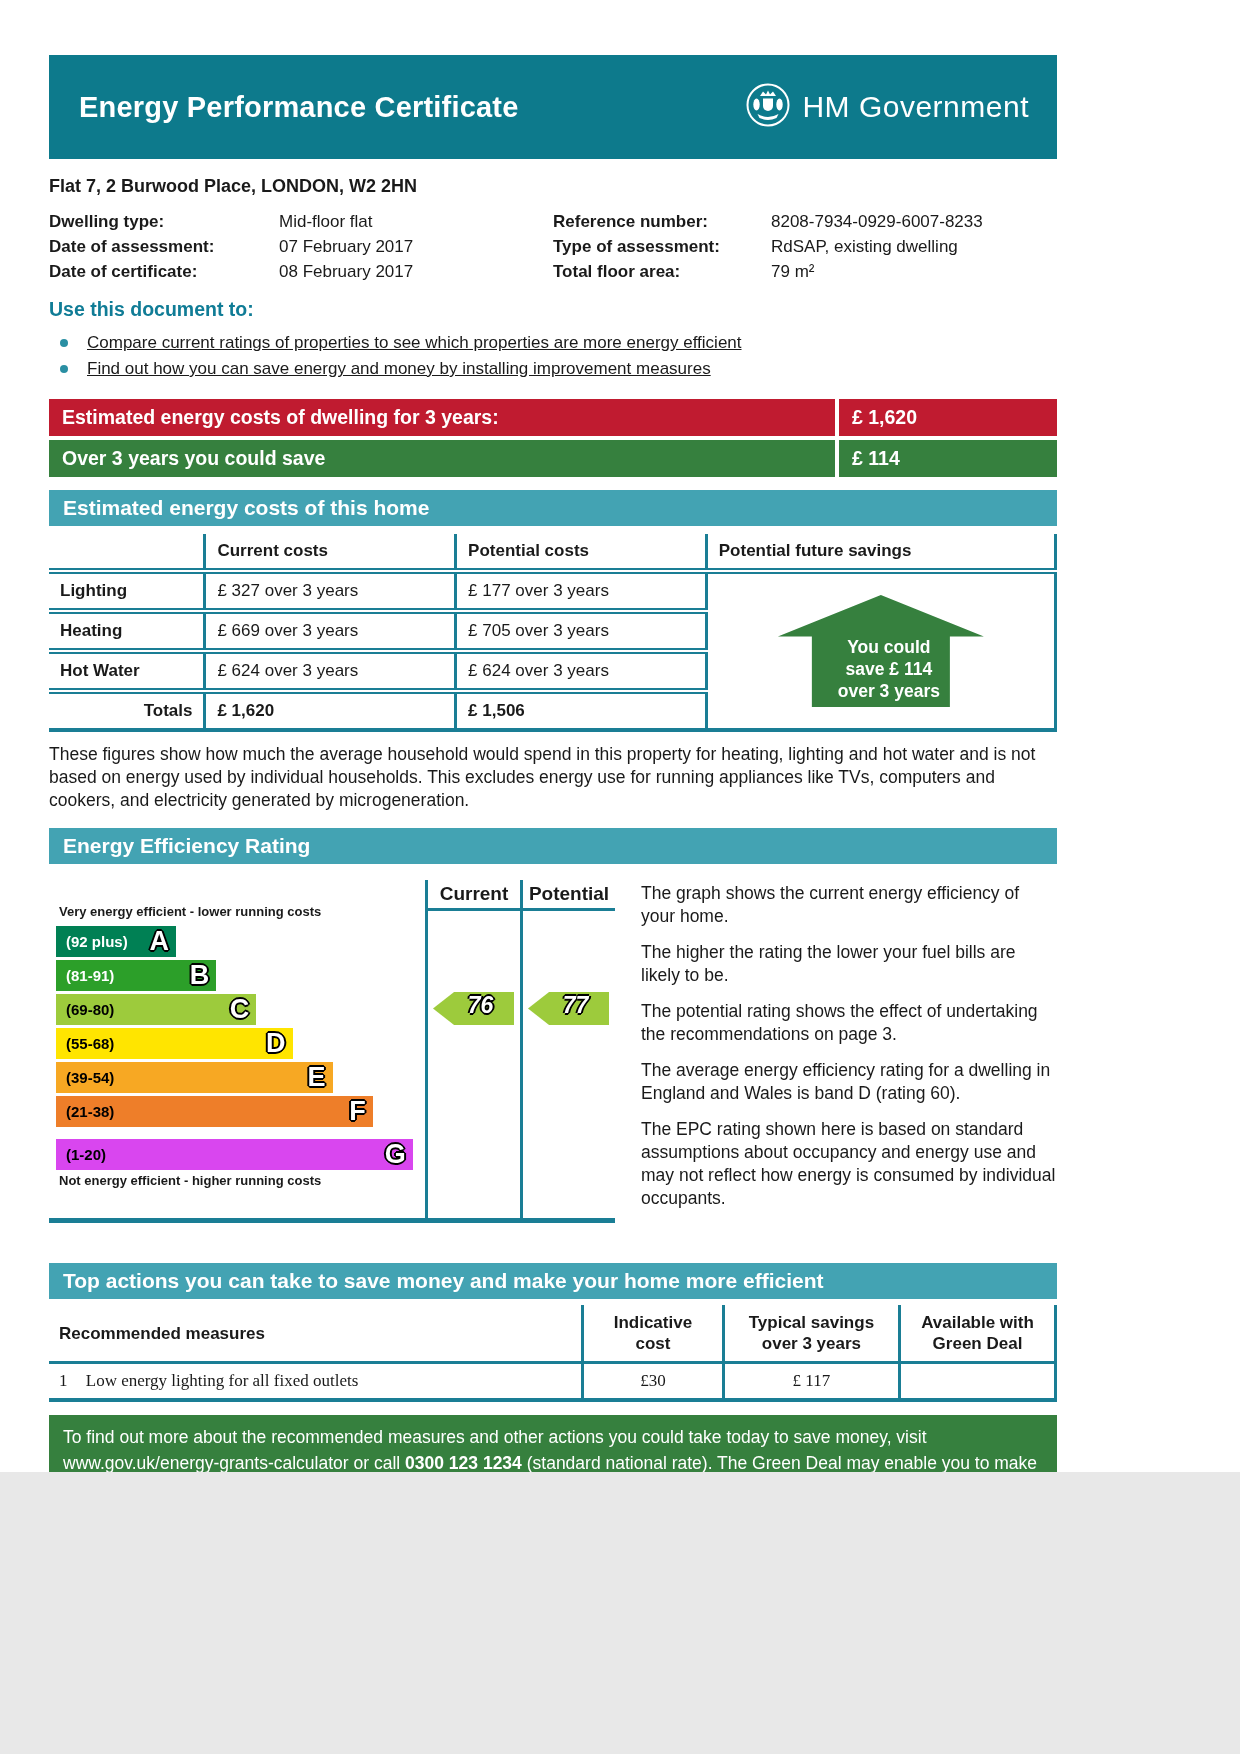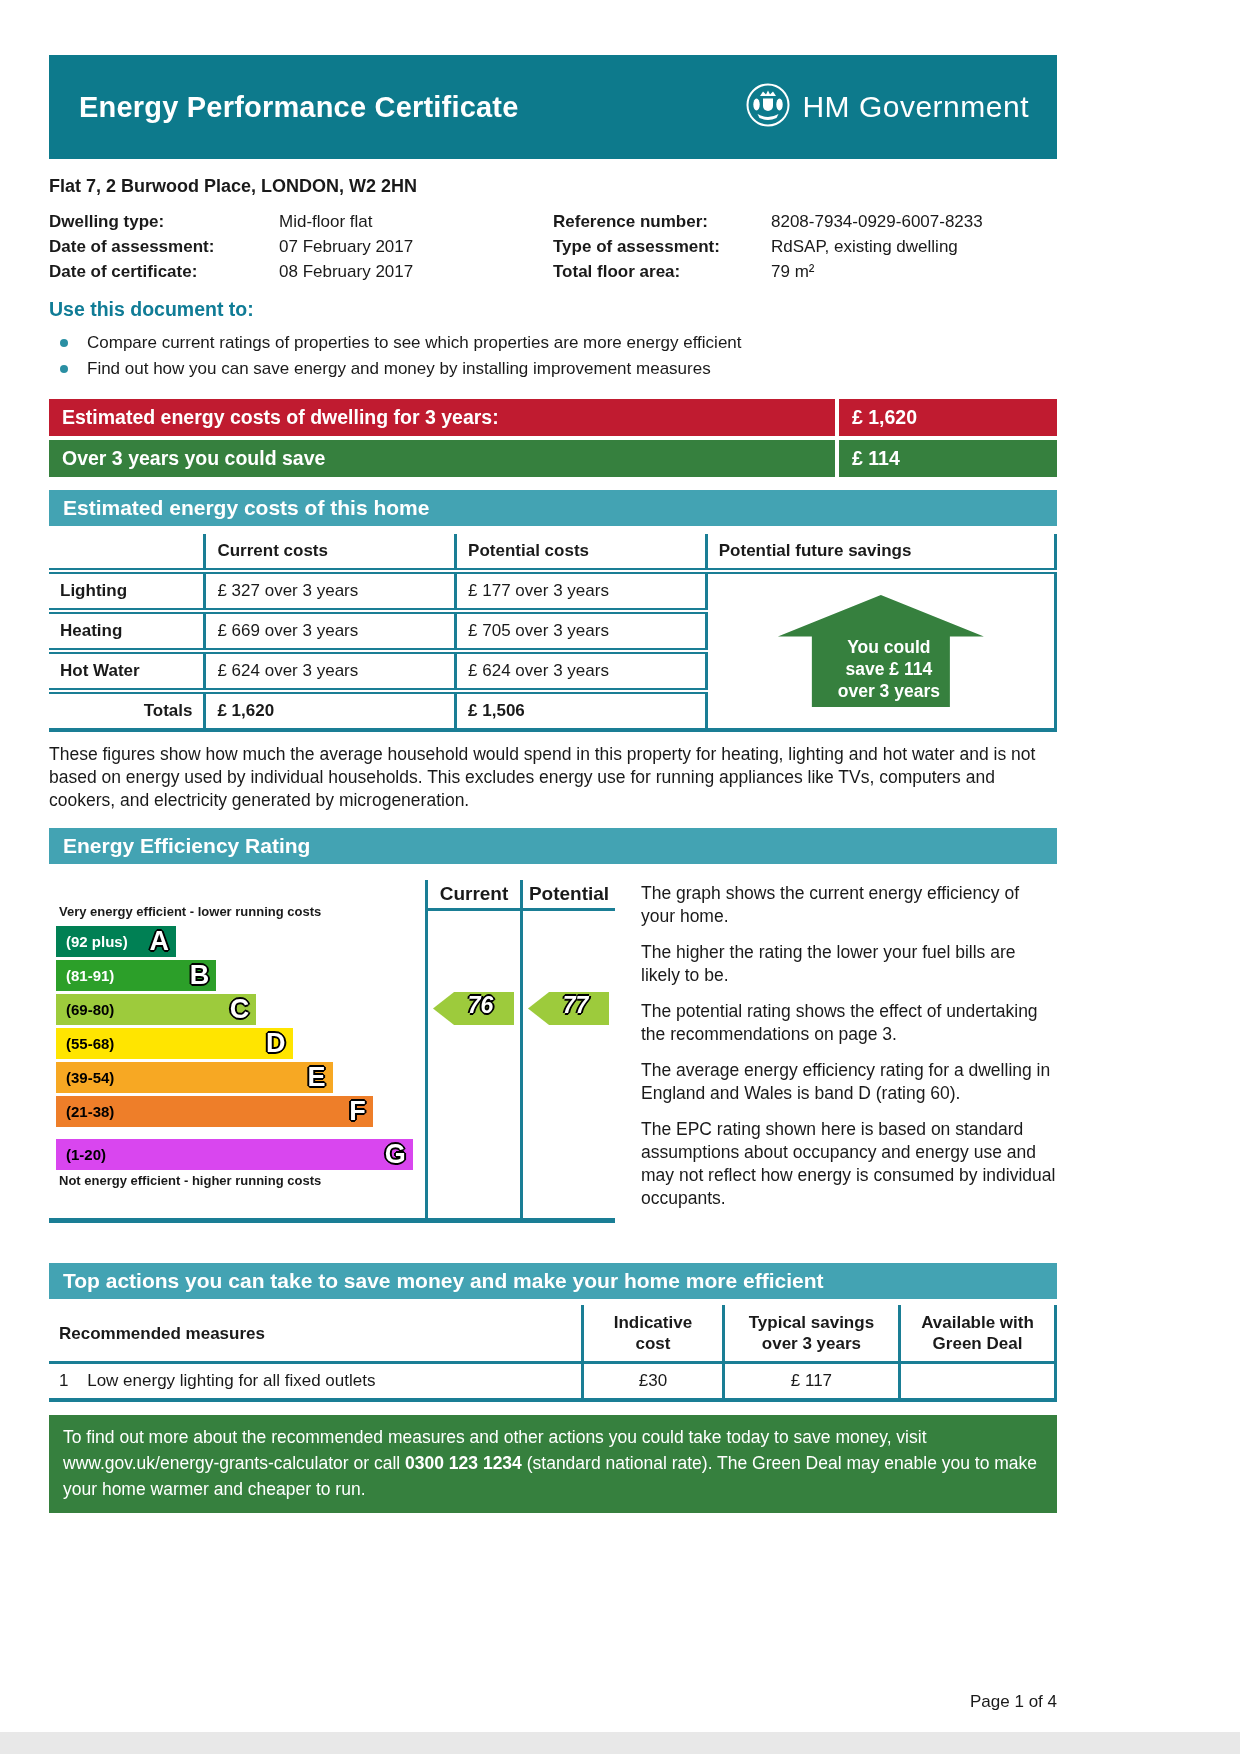--- a/index.html
+++ b/index.html
@@ -6,41 +6,41 @@
     --teal-dark:#0d7a8c;
     --teal-mid:#43a3b3;
     --teal-border:#1a7e95;
     --teal-text:#107c96;
     --red:#c01b30;
     --green:#36803e;
     --ink:#1a1a1a;
   }
   *{box-sizing:border-box;margin:0;padding:0;}
   body{background:#e8e8e8;font-family:"Liberation Sans","DejaVu Sans",sans-serif;color:var(--ink);}
-  .page{width:1240px;height:1732px;background:#fff;margin:0 auto;position:relative;overflow:hidden;}
+  .page{width:1240px;height:1472px;background:#fff;margin:0 auto;position:relative;overflow:hidden;}
   .content{padding:55px 183px 0 49px;}
 
   
   .main-header{background:var(--teal-dark);height:104px;display:flex;align-items:center;justify-content:space-between;padding:0 28px 0 30px;}
   .main-title{color:#fff;font-size:29px;font-weight:bold;letter-spacing:.2px;}
   .gov-logo{display:flex;align-items:center;gap:11px;}
   .gov-logo-label{color:#fff;font-size:30px;font-weight:400;letter-spacing:.5px;}
 
   
   .address{margin-top:17px;font-size:18px;font-weight:bold;}
   .details{display:flex;margin-top:12px;}
   .details-col{width:50%;}
   .detail-row{display:flex;font-size:17px;line-height:25px;}
   .details-col.left .dl{width:230px;}
   .details-col.right .dl{width:218px;}
   .dl{font-weight:bold;flex-shrink:0;}
 
   
   .use-heading{margin-top:14px;font-size:19.5px;font-weight:bold;color:var(--teal-text);}
-  .bullets{margin-top:9px;}
+  .bullets{margin-top:9px;text-decoration:underline;}
   .bullet{display:flex;gap:19px;font-size:17px;line-height:26px;padding-left:11px;}
   .dot{width:8px;height:8px;border-radius:50%;background:#2a8fa3;margin-top:9px;flex-shrink:0;}
 
   
   .banners{margin-top:17px;}
   .banner-row{display:flex;margin-bottom:4px;}
   .banner-label{flex:1;padding:7px 13px;color:#fff;font-weight:bold;font-size:19.5px;}
   .banner-value{width:218px;margin-left:4px;padding:7px 13px;color:#fff;font-weight:bold;font-size:19.5px;}
 
   
@@ -95,21 +95,21 @@
   
   .actions-table{width:100%;border-collapse:collapse;margin-top:6px;}
   .actions-table th,.actions-table td{padding:7px 10px;font-size:17px;vertical-align:middle;}
   .actions-table .a1,.actions-table .a2,.actions-table .a3{border-left:3px solid var(--teal-border);text-align:center;}
   .actions-table .a3{border-right:3px solid var(--teal-border);}
   .actions-table .a0{width:53%;text-align:left;}
   .actions-table .a1{width:14%;}
   .actions-table .a2{width:17.5%;}
   .actions-table .a3{width:15.5%;}
   .actions-head th{border-bottom:3px solid var(--teal-border);font-weight:bold;line-height:21px;}
-  .actions-row td{border-bottom:4px solid var(--teal-border);}
+  .actions-row td{border-bottom:4px solid var(--teal-border);font-family:Liberation Serif, serif;}
   .m-num{margin-right:14px;}
 
   
   .footer-note{background:var(--green);color:#fff;font-size:17.5px;line-height:26px;padding:9px 14px 11px;margin-top:13px;}
 
   .page-num{position:absolute;right:183px;top:1692px;font-size:17px;}
 </style>
 </head>
 <body>
 

